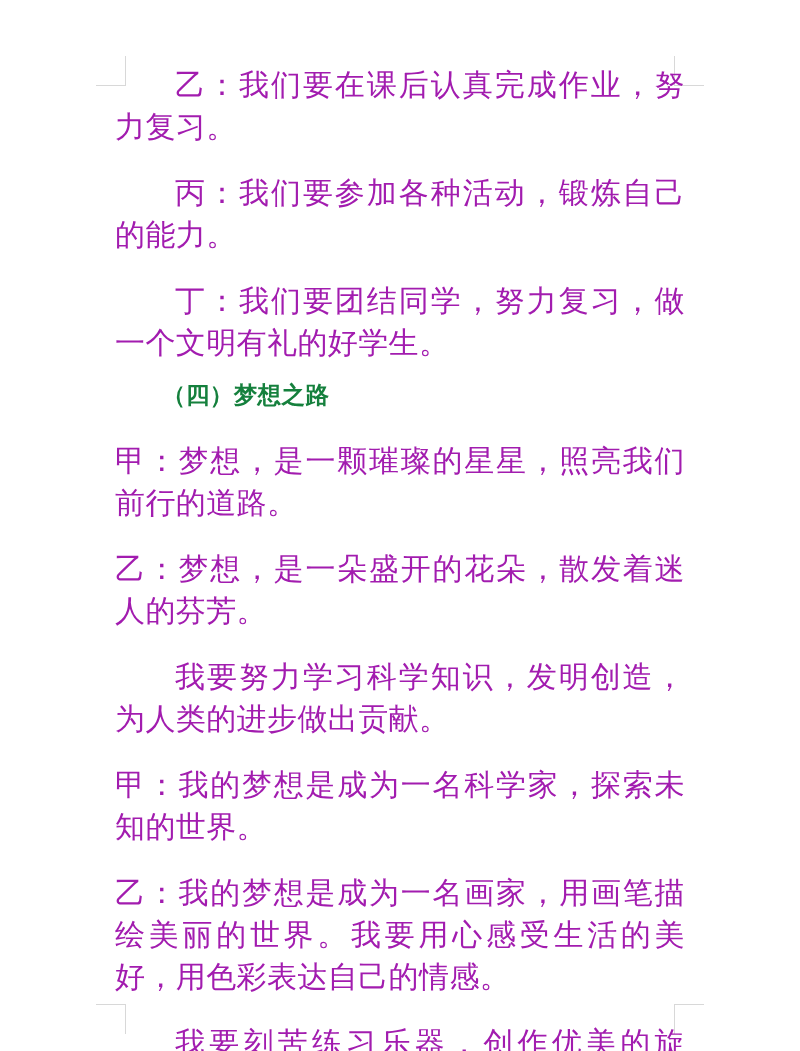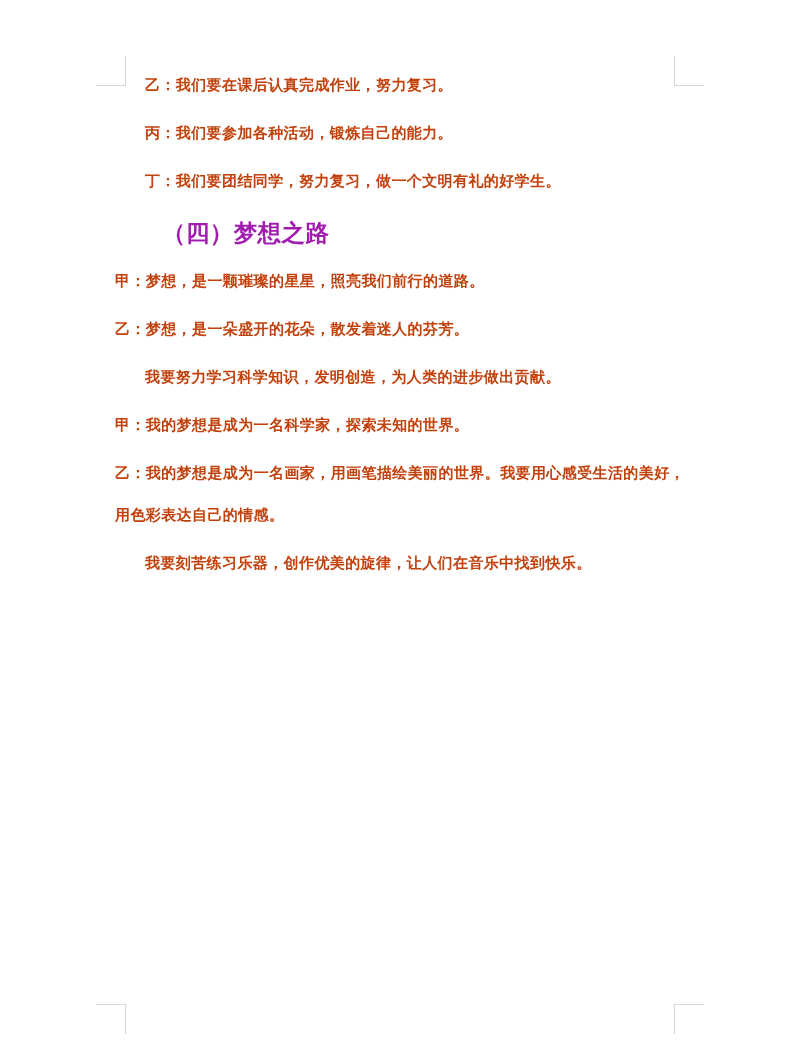--- a/index.html
+++ b/index.html
@@ -53,38 +53,38 @@
   
   .content {
     position: absolute;
     left: 115px;
     top: 64px;
     width: 570px;
   }
 
   .para {
     margin: 0;
-    font-size: 15px;
-    font-weight: 700;
+    font-size: 30px;
+    font-weight: 400;
     line-height: 42px;
-    color: #c2410c;
+    color: #a21caf;
     letter-spacing: 0.4px;
     text-align: justify;
     text-justify: inter-ideograph;
     word-break: break-all;
   }
   .para.indent { text-indent: 2em; }
-  .para.gap    { margin-top: 6px; }
+  .para.gap    { margin-top: 24px; }
 
   .heading {
     margin: 0;
     font-size: 23.5px;
     font-weight: 700;
     line-height: 42px;
-    color: #a21caf;
+    color: #15803d;
     text-indent: 2em;
     letter-spacing: 0.4px;
   }
   .heading.gap { margin-top: 10px; }
 </style>
 </head>
 <body>
 
 <div class="page">
 

